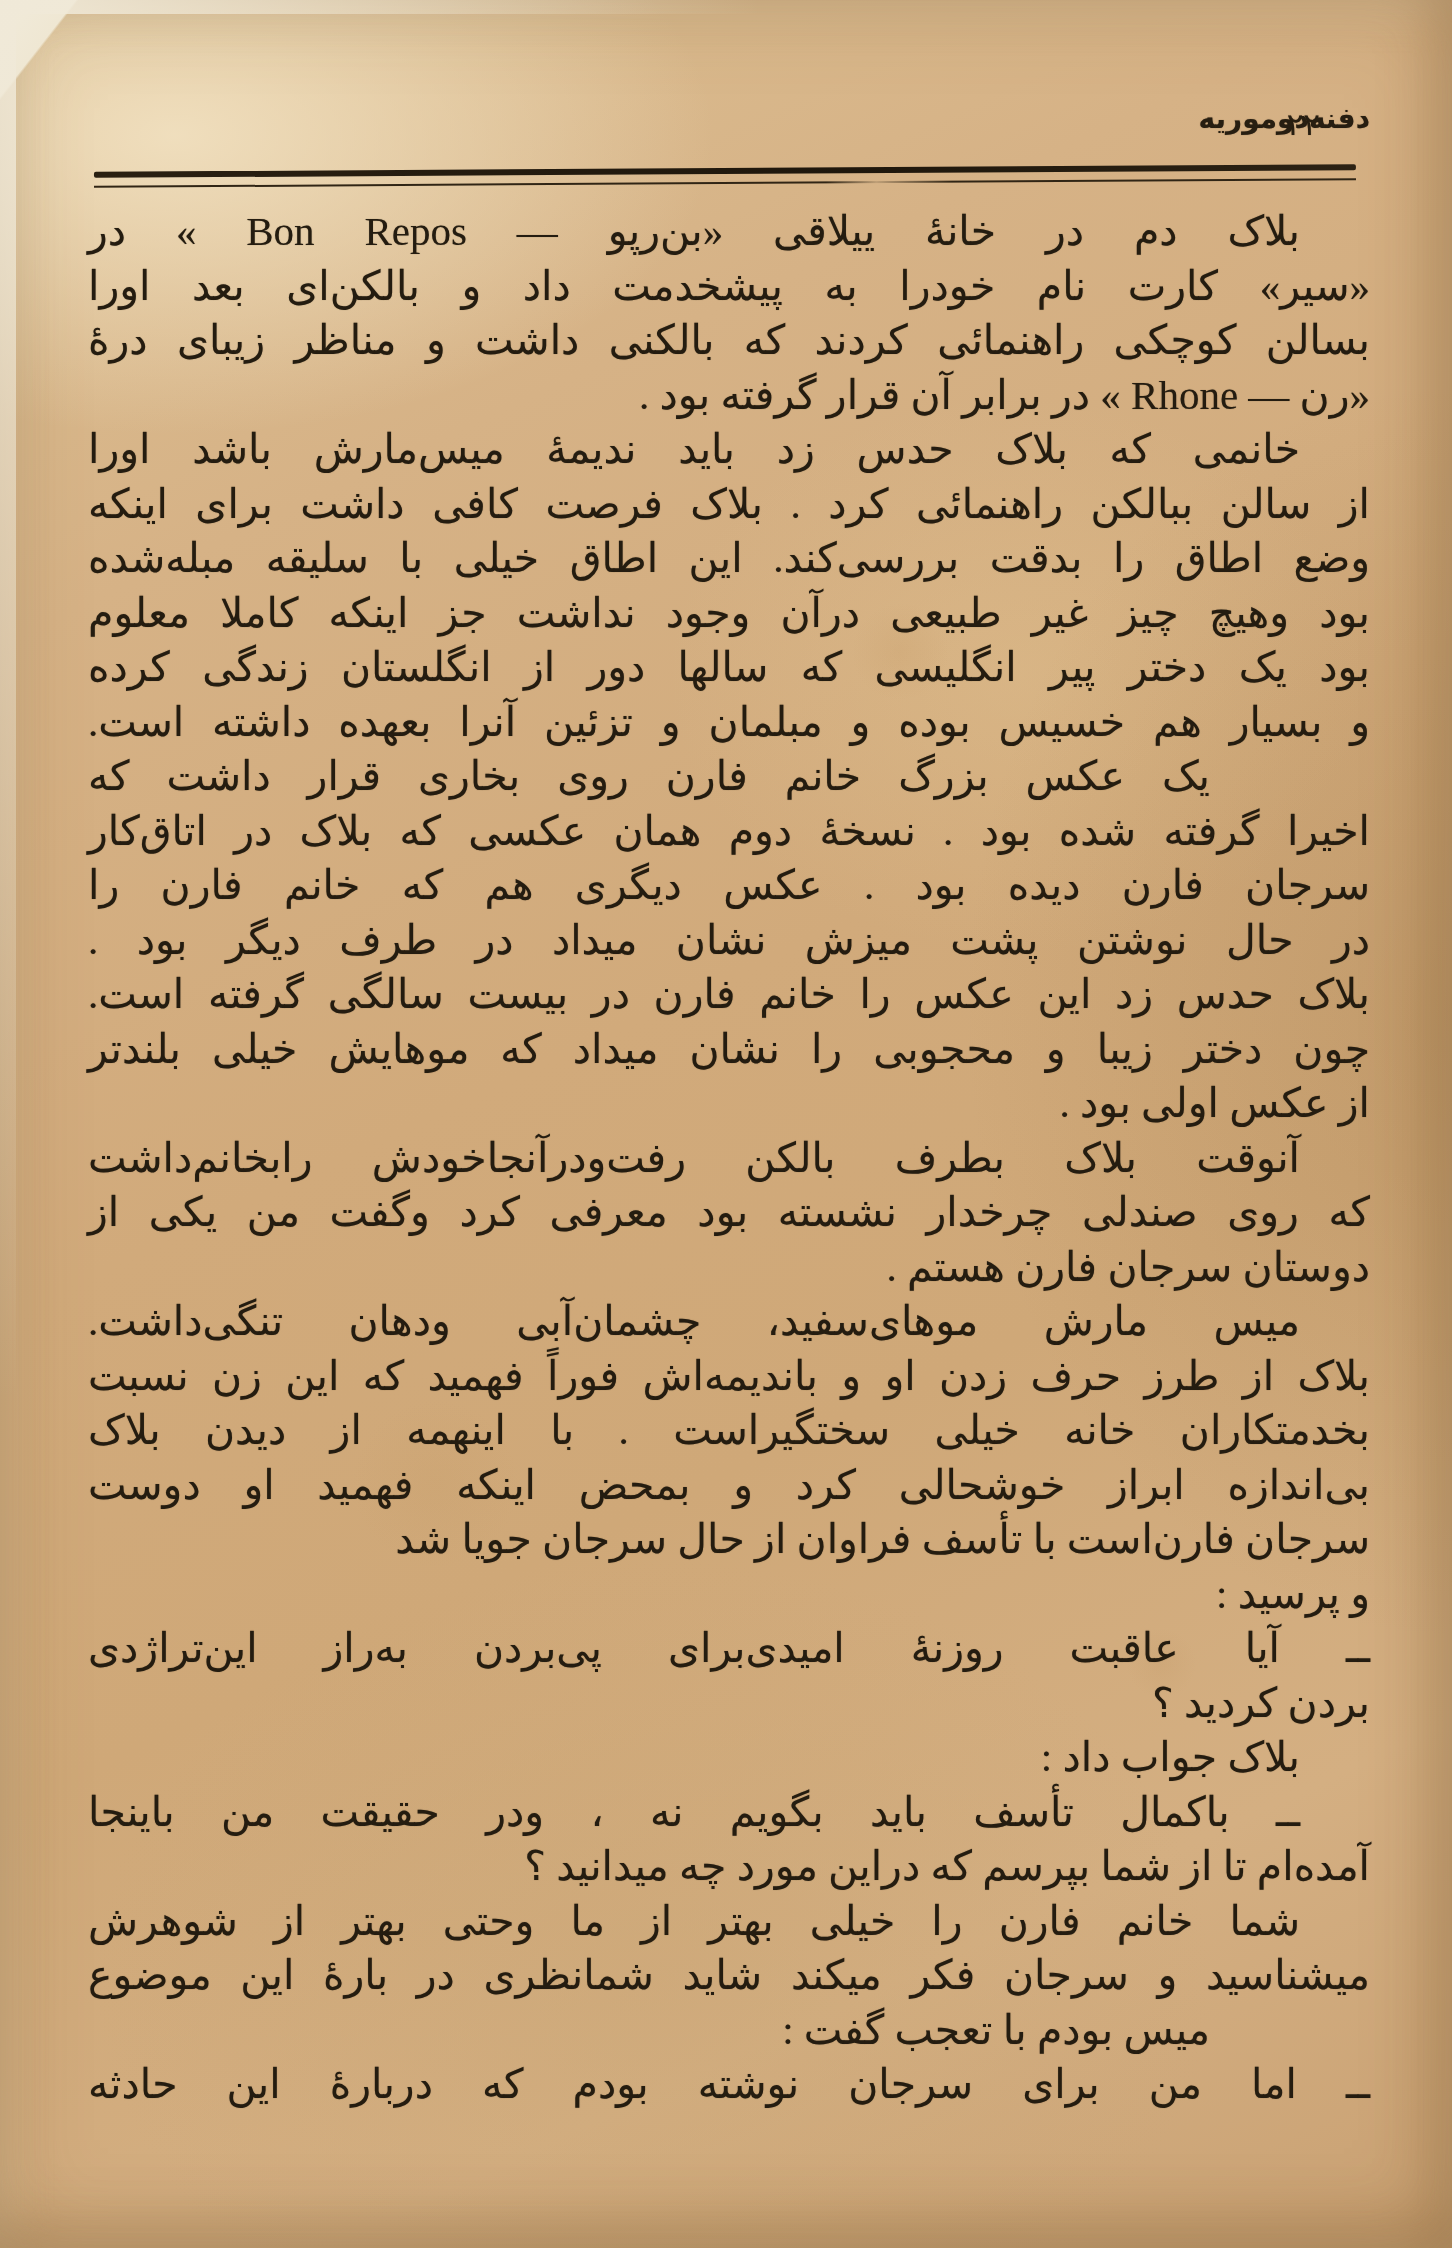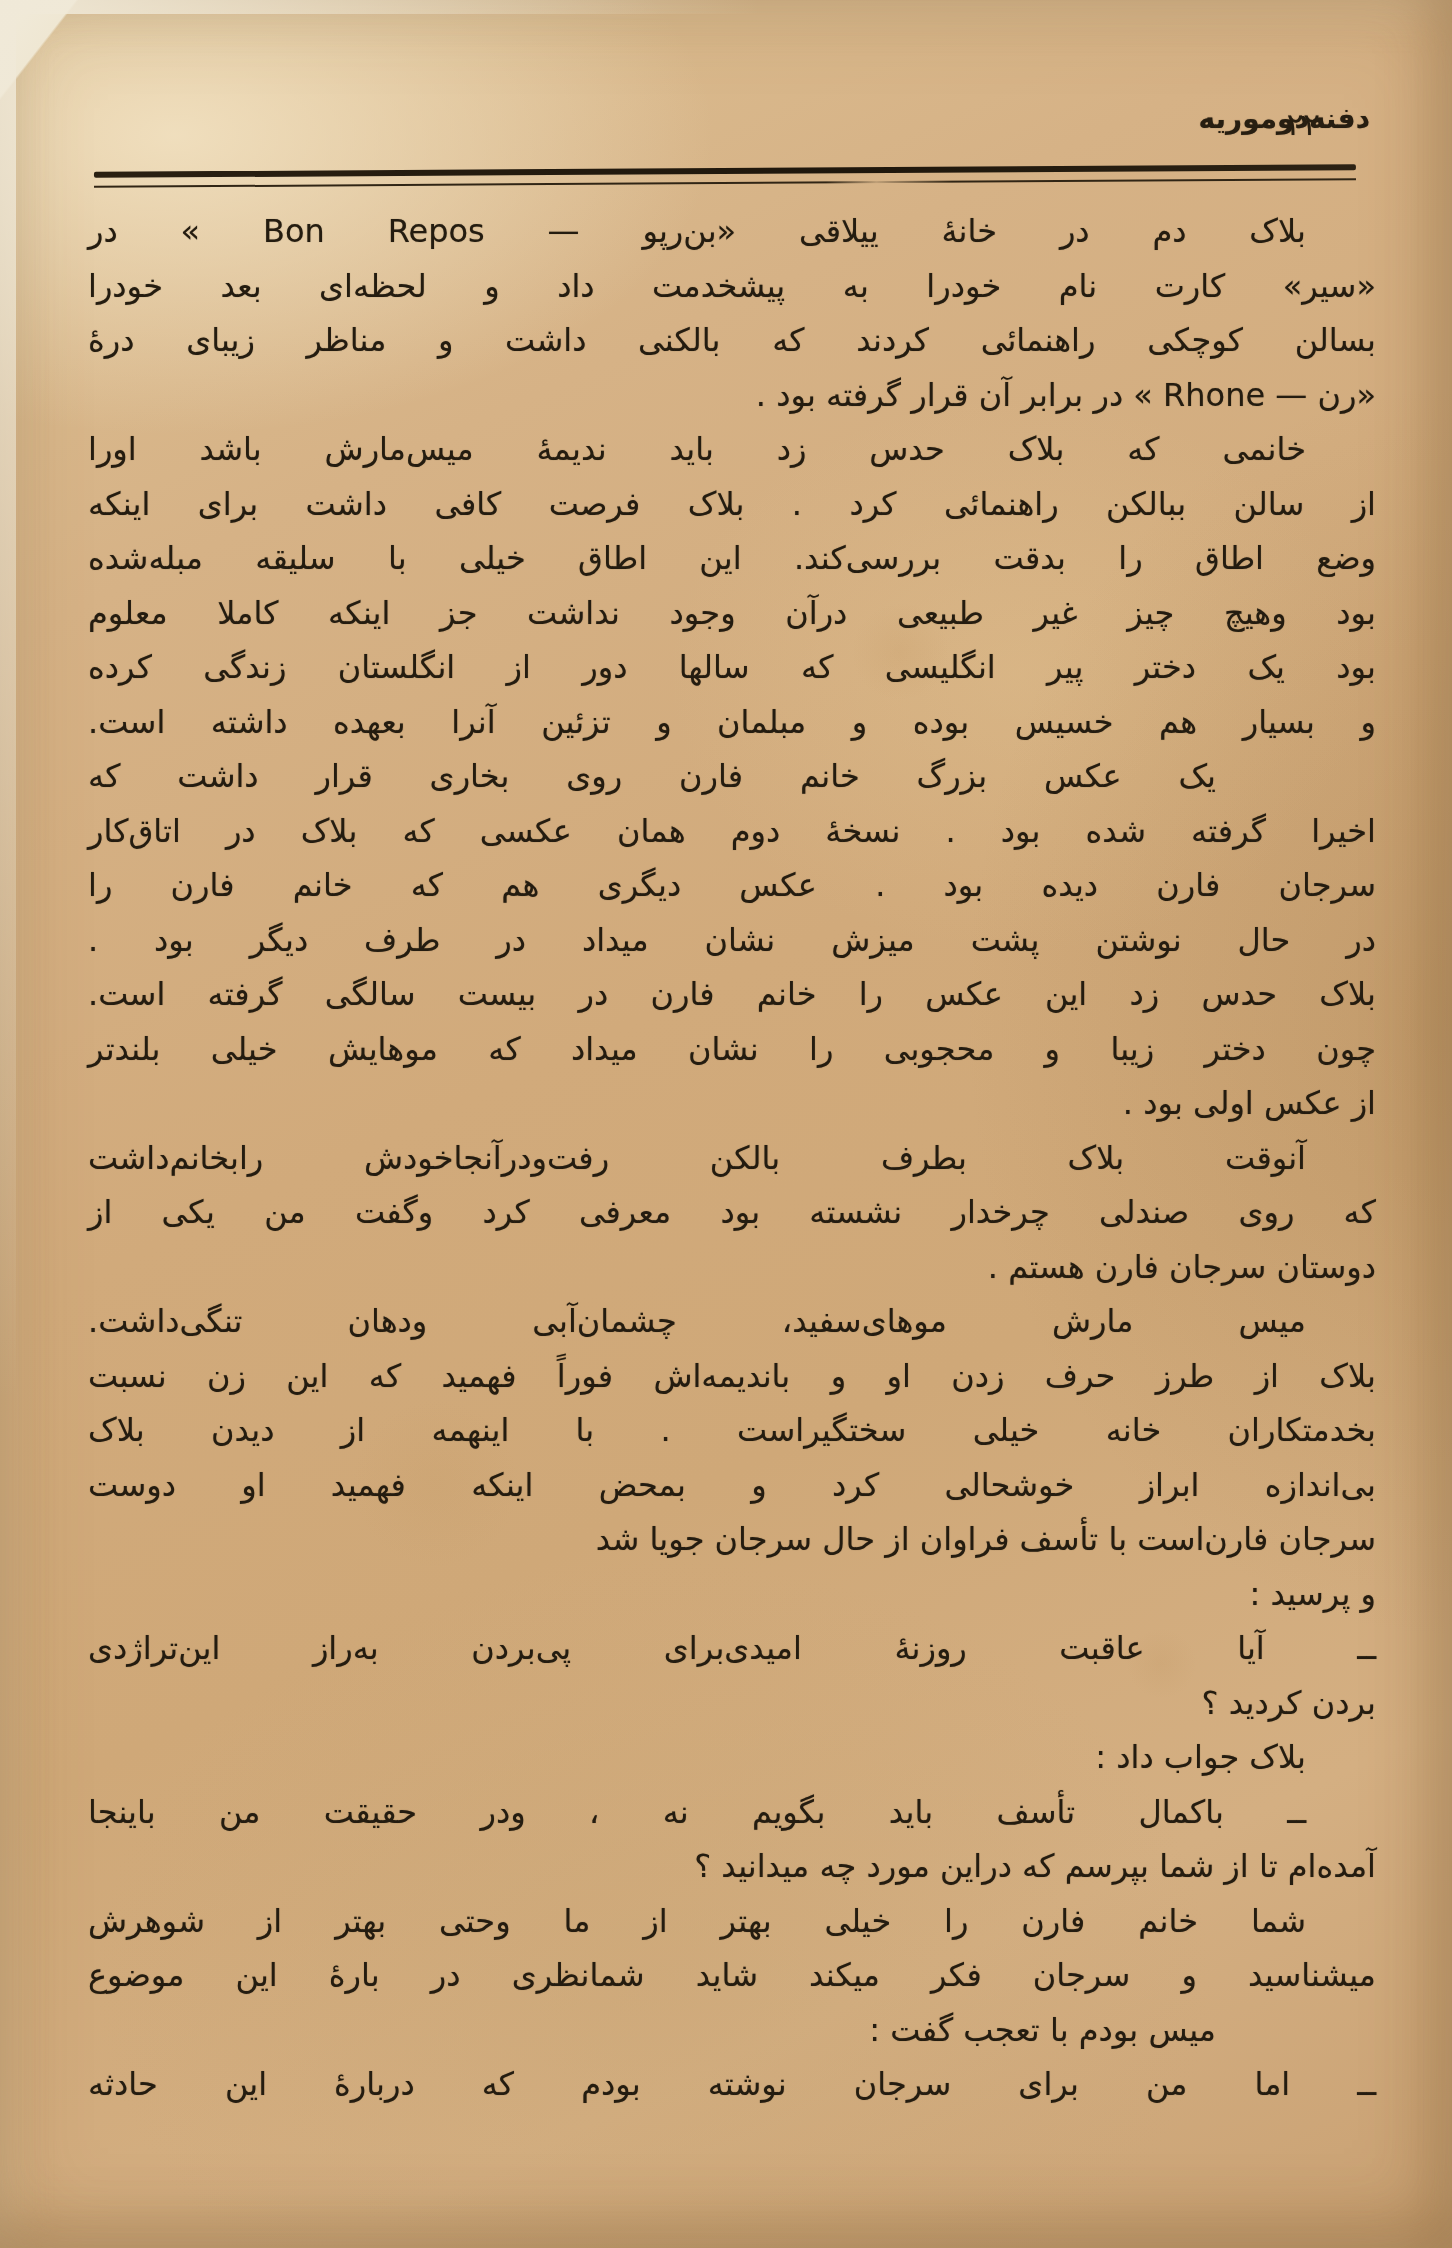--- a/index.html
+++ b/index.html
@@ -57,26 +57,27 @@
     position:absolute;top:168px;left:94px;width:1262px;height:26px;
     transform:rotate(-0.35deg);
   }
   #rule-thick{height:6px;background:linear-gradient(to right,#2a2012,#1f170c 60%,#2c2214);border-radius:2px;}
   #rule-thin{
     margin-top:8px;height:2px;
     background:linear-gradient(to right,#302515 0%,#302515 58%,rgba(48,37,21,.15) 62%,#302515 68%,#302515 100%);
   }
 
   #text-block{
-    position:absolute;top:204px;right:76px;left:88px;
+    position:absolute;top:204px;right:82px;left:88px;
     direction:rtl;
     color:#241c10;
-    font-size:32px;
+    font-size:41px;
     line-height:54.5px;
     text-shadow:0 0 1px rgba(40,30,15,.45);
+    font-family:Liberation Serif, serif;
   }
   .line{white-space:normal;text-align:justify;text-align-last:justify;}
   .line.short{text-align-last:right;}
   .line.ind1{padding-right:70px;}
   .line.ind2{padding-right:160px;}
 </style>
 </head>
 <body>
 
 <div id="page">
@@ -88,21 +89,21 @@
   <div id="page-number">۲۲</div>
   <div id="header-title">دفنه‌دوموریه</div>
 
   <div id="rule-wrap">
     <div id="rule-thick"></div>
     <div id="rule-thin"></div>
   </div>
 
   <div id="text-block">
       <div class="line ind1">بلاک دم در خانهٔ ییلاقی «بن‌رپو — Bon Repos » در</div>
-      <div class="line">«سیر» کارت نام خودرا به پیشخدمت داد و لحظه‌ای بعد خودرا</div>
+      <div class="line">«سیر» کارت نام خودرا به پیشخدمت داد و بالکن‌ای بعد اورا</div>
       <div class="line">بسالن کوچکی راهنمائی کردند که بالکنی داشت و مناظر زیبای درهٔ</div>
       <div class="line short">«رن — Rhone » در برابر آن قرار گرفته بود .</div>
       <div class="line ind1">خانمی که بلاک حدس زد باید ندیمهٔ میس‌مارش باشد اورا</div>
       <div class="line">از سالن ببالکن راهنمائی کرد . بلاک فرصت کافی داشت برای اینکه</div>
       <div class="line">وضع اطاق را بدقت بررسی‌کند. این اطاق خیلی با سلیقه مبله‌شده</div>
       <div class="line">بود وهیچ چیز غیر طبیعی درآن وجود نداشت جز اینکه کاملا معلوم</div>
       <div class="line">بود یک دختر پیر انگلیسی که سالها دور از انگلستان زندگی کرده</div>
       <div class="line">و بسیار هم خسیس بوده و مبلمان و تزئین آنرا بعهده داشته است.</div>
       <div class="line ind2">یک عکس بزرگ خانم فارن روی بخاری قرار داشت که</div>
       <div class="line">اخیرا گرفته شده بود . نسخهٔ دوم همان عکسی که بلاک در اتاق‌کار</div>

